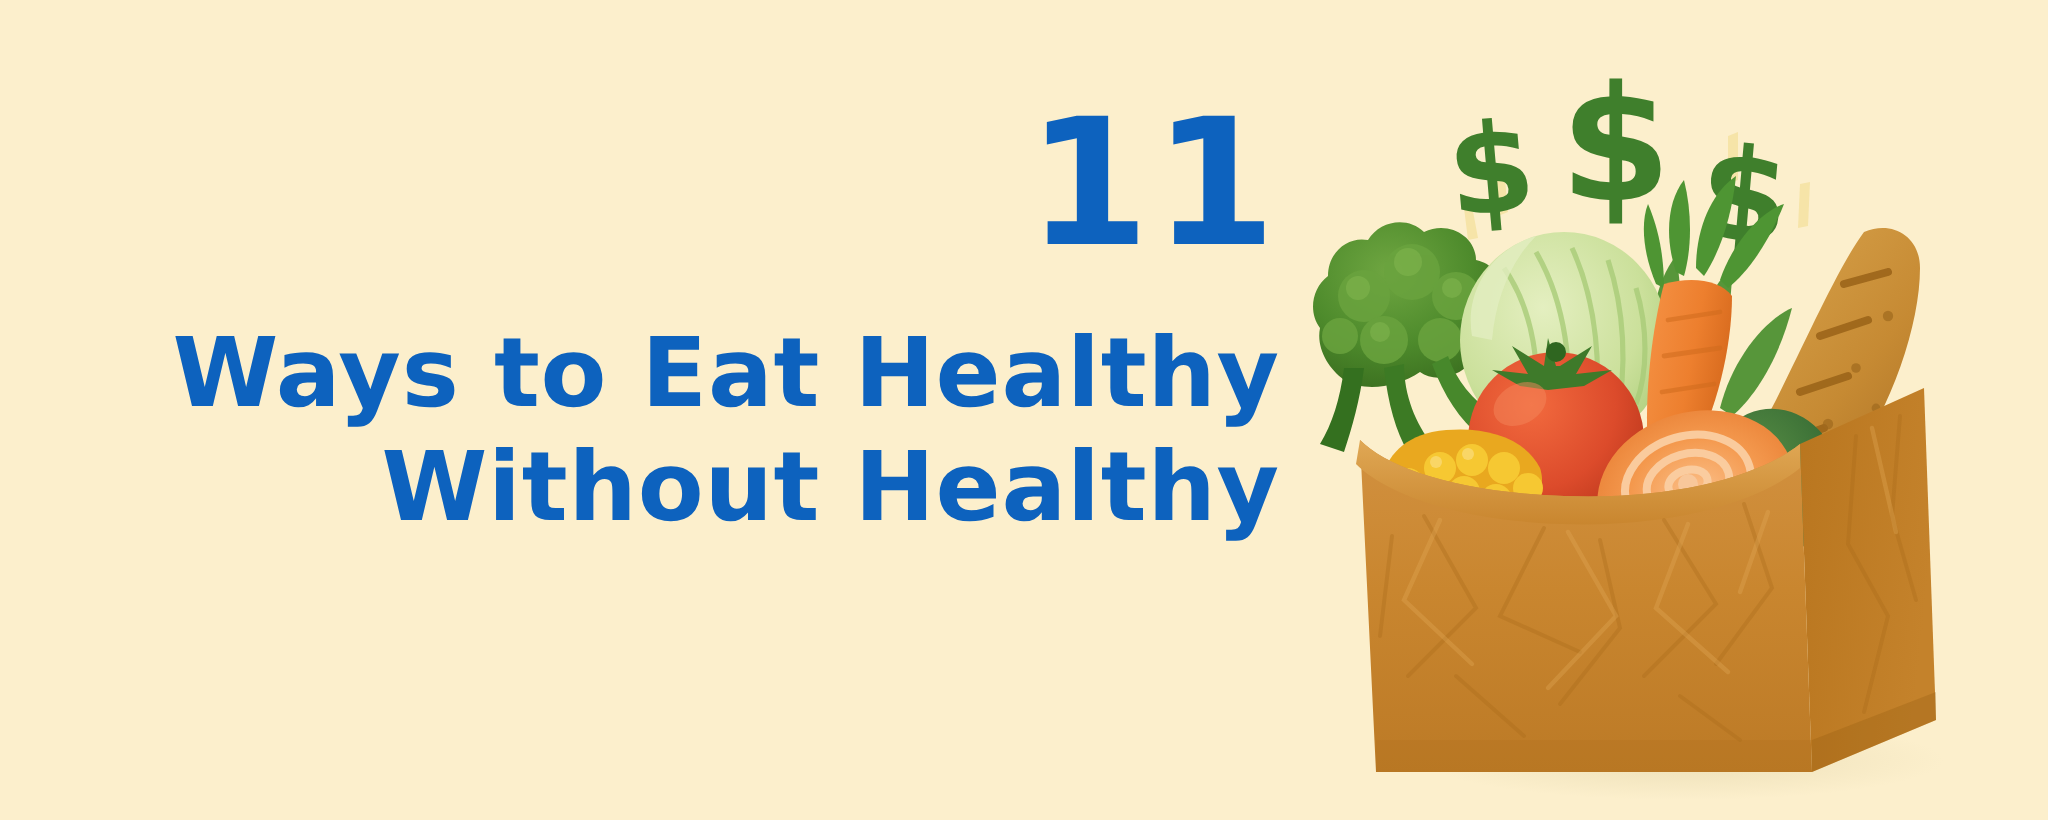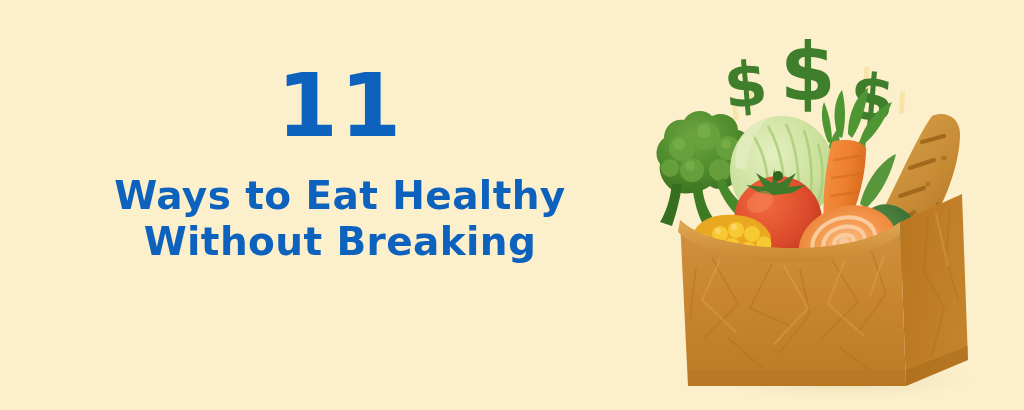--- a/index.html
+++ b/index.html
@@ -19,41 +19,41 @@
     width: 1024px;
     height: 410px;
     background: #FCEFCC;
     overflow: hidden;
   }
 
   
   #headline-block {
     position: absolute;
     left: 40px;
-    top: 66px;
+    top: 52px;
     width: 600px;
-    text-align: center;
+    text-align: right;
     color: #0D62BE;
   }
 
   #headline-number {
     font-family: "DejaVu Sans", sans-serif;
     font-weight: 700;
     font-size: 88px;
     line-height: 0.92;
     letter-spacing: 2px;
     color: #0D62BE;
     display: block;
     margin: 0 0 26px 0;
   }
 
   #headline-lines {
     font-family: "DejaVu Sans", sans-serif;
     font-weight: 700;
-    font-size: 39px;
+    font-size: 48px;
     line-height: 1.19;
     letter-spacing: 0.4px;
     color: #0D62BE;
     display: block;
   }
   .headline-line {
     display: block;
     white-space: nowrap;
   }
 
@@ -73,21 +73,21 @@
 </style>
 </head>
 <body>
 
 <div id="banner">
 
   <div id="headline-block">
     <span id="headline-number">11</span>
     <span id="headline-lines">
       <span class="headline-line">Ways to Eat Healthy</span>
-      <span class="headline-line">Without Breaking</span>
+      <span class="headline-line">Without Healthy</span>
     </span>
   </div>
 
   <div id="illustration">
     <svg viewBox="0 0 392 402" xmlns="http://www.w3.org/2000/svg">
       <defs>
         <linearGradient id="bagFront" x1="0" y1="0" x2="0" y2="1">
           <stop offset="0" stop-color="#D29140"></stop>
           <stop offset="0.45" stop-color="#C9862F"></stop>
           <stop offset="1" stop-color="#BC7A26"></stop>

